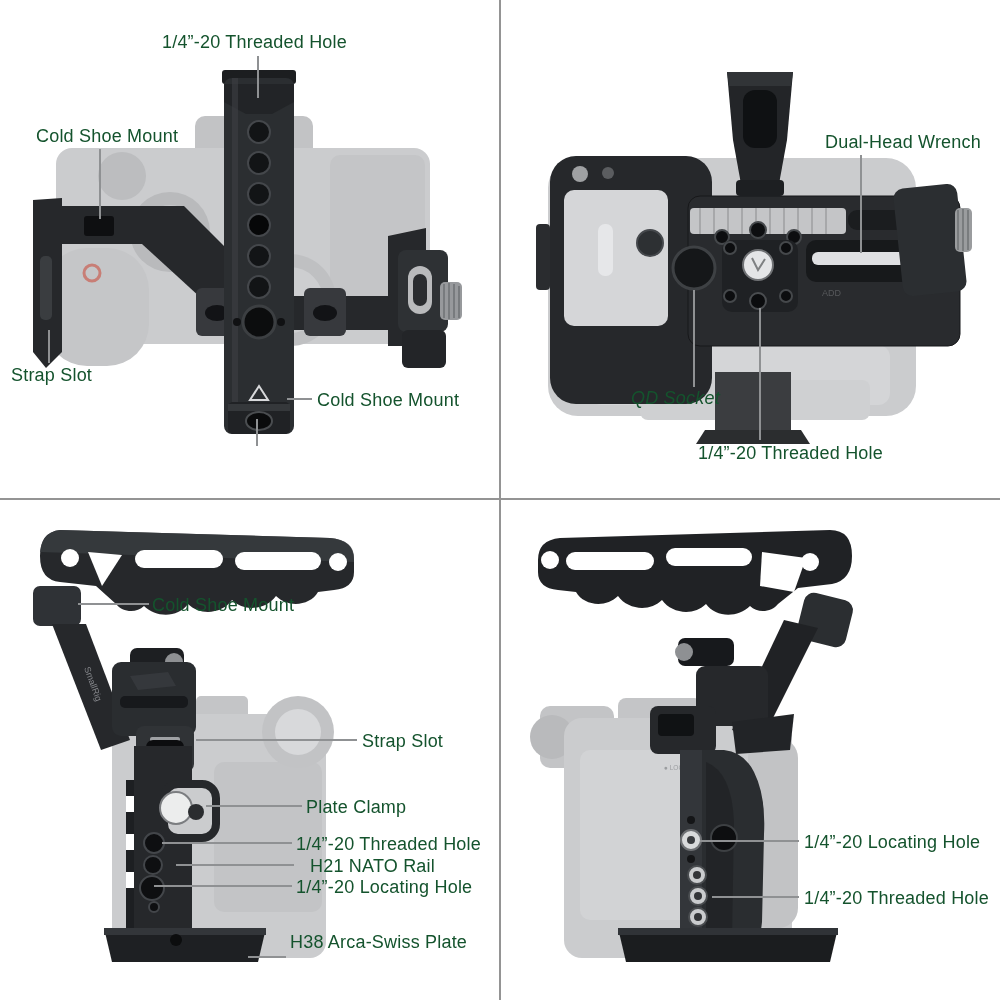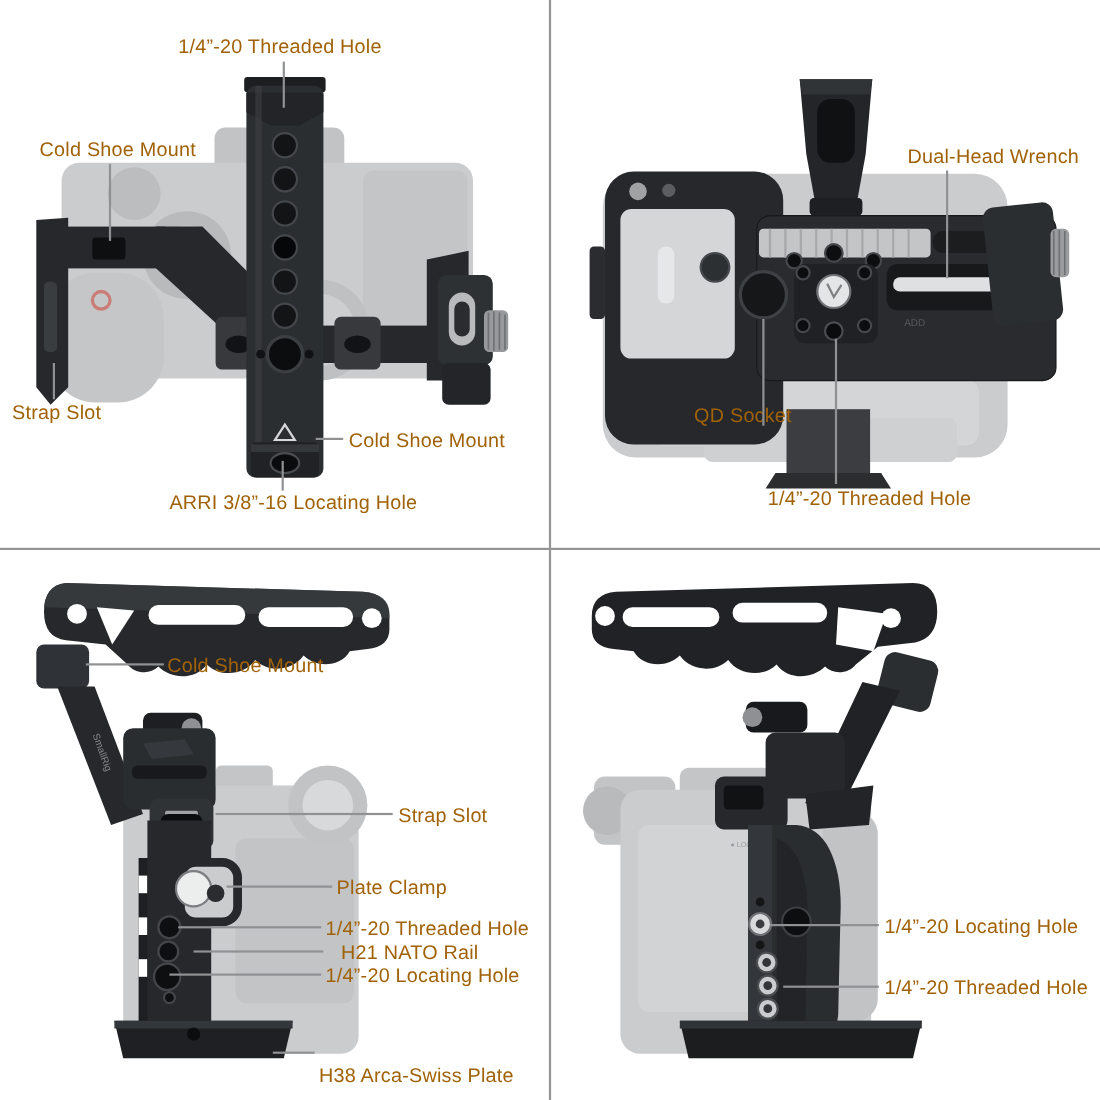--- a/index.html
+++ b/index.html
@@ -9,21 +9,21 @@
   }
   .divider-v { position:absolute; left:499px; top:0; width:2px; height:1000px; background:#949494; }
   .divider-h { position:absolute; top:498px; left:0; width:1000px; height:2px; background:#949494; }
   .quad { position:absolute; width:500px; height:500px; }
   #quad-tl { left:0; top:0; }
   #quad-tr { left:500px; top:0; }
   #quad-bl { left:0; top:500px; }
   #quad-br { left:500px; top:500px; }
   .quad svg { position:absolute; left:0; top:0; }
   .label {
-    position:absolute; font-size:18px; line-height:21px; color:#a16207;
+    position:absolute; font-size:18px; line-height:21px; color:#14532d;
     white-space:nowrap; letter-spacing:0.2px;
   }
   .vline { position:absolute; width:2px; background:#8f9193; }
   .hline { position:absolute; height:2px; background:#8f9193; }
   .engr { font-family:"Liberation Sans","DejaVu Sans",sans-serif; }
 </style>
 </head>
 <body>
 
 <div id="stage">
@@ -85,21 +85,20 @@
       </g>
     </svg>
     <div class="label" style="left:162px; top:32px;">1/4”-20 Threaded Hole</div>
     <div class="vline" style="left:257px; top:56px; height:42px;"></div>
     <div class="label" style="left:36px; top:126px;">Cold Shoe Mount</div>
     <div class="vline" style="left:99px; top:149px; height:70px;"></div>
     <div class="label" style="left:11px; top:365px;">Strap Slot</div>
     <div class="vline" style="left:48px; top:330px; height:33px;"></div>
     <div class="label" style="left:317px; top:390px;">Cold Shoe Mount</div>
     <div class="hline" style="left:287px; top:398px; width:25px;"></div>
-    <div class="label" style="left:154px; top:447px;">ARRI 3/8”-16 Locating Hole</div>
     <div class="vline" style="left:256px; top:419px; height:27px;"></div>
   </div>
 
   <div class="quad" id="quad-tr">
     <svg width="500" height="500" viewBox="0 0 500 500">
       <g>
         <rect x="48" y="158" width="368" height="258" rx="30" fill="#cbccce"></rect>
         <rect x="90" y="345" width="300" height="60" rx="12" fill="#d4d5d7"></rect>
         <rect x="140" y="380" width="230" height="40" rx="8" fill="#cfd0d2"></rect>
       </g>
@@ -145,21 +144,21 @@
         <rect x="236" y="180" width="48" height="16" rx="4" fill="#1d1f22"></rect>
       </g>
       <g>
         <rect x="398" y="186" width="64" height="108" rx="10" fill="#2b2e31" transform="rotate(-6 430 240)"></rect>
         <rect x="455" y="208" width="17" height="44" rx="5" fill="#9a9c9e"></rect>
         <path d="M458 210 v40 M463 209 v42 M468 210 v40" stroke="#6f7174" stroke-width="1.5"></path>
       </g>
     </svg>
     <div class="label" style="left:325px; top:132px;">Dual-Head Wrench</div>
     <div class="vline" style="left:360px; top:155px; height:98px;"></div>
-    <div class="label" style="left:131px; top:368px;">QD Socket</div>
+    <div class="label" style="left:131px; top:388px;font-style:italic;">QD Socket</div>
     <div class="vline" style="left:193px; top:290px; height:97px;"></div>
     <div class="label" style="left:198px; top:443px;">1/4”-20 Threaded Hole</div>
     <div class="vline" style="left:259px; top:308px; height:132px;"></div>
   </div>
 
   <div class="quad" id="quad-bl">
     <svg width="500" height="500" viewBox="0 0 500 500">
       <g>
         <rect x="196" y="196" width="52" height="28" rx="5" fill="#c4c5c7"></rect>
         <rect x="112" y="214" width="214" height="244" rx="16" fill="#cbccce"></rect>
@@ -214,21 +213,21 @@
     <div class="label" style="left:362px; top:231px;">Strap Slot</div>
     <div class="hline" style="left:196px; top:239px; width:161px;"></div>
     <div class="label" style="left:306px; top:297px;">Plate Clamp</div>
     <div class="hline" style="left:206px; top:305px; width:96px;"></div>
     <div class="label" style="left:296px; top:334px;">1/4”-20 Threaded Hole</div>
     <div class="hline" style="left:162px; top:342px; width:130px;"></div>
     <div class="label" style="left:310px; top:356px;">H21 NATO Rail</div>
     <div class="hline" style="left:176px; top:364px; width:118px;"></div>
     <div class="label" style="left:296px; top:377px;">1/4”-20 Locating Hole</div>
     <div class="hline" style="left:154px; top:385px; width:138px;"></div>
-    <div class="label" style="left:290px; top:468px;">H38 Arca-Swiss Plate</div>
+    <div class="label" style="left:290px; top:432px;">H38 Arca-Swiss Plate</div>
     <div class="hline" style="left:248px; top:456px; width:38px;"></div>
   </div>
 
   <div class="quad" id="quad-br">
     <svg width="500" height="500" viewBox="0 0 500 500">
       <g>
         <rect x="40" y="206" width="74" height="62" rx="10" fill="#c3c4c6"></rect>
         <circle cx="52" cy="237" r="22" fill="#b9babc"></circle>
         <rect x="118" y="198" width="84" height="34" rx="8" fill="#c4c5c7"></rect>
         <rect x="64" y="218" width="228" height="240" rx="18" fill="#cbccce"></rect>

